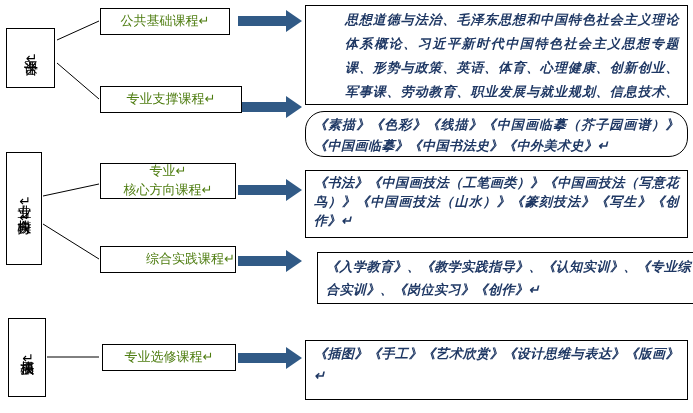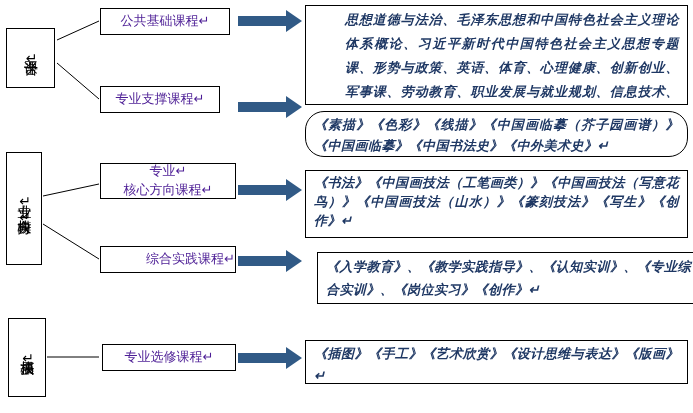--- a/index.html
+++ b/index.html
@@ -31,21 +31,21 @@
     writing-mode:vertical-rl;
     text-orientation:upright;
     font-size:14px;
     line-height:1;
     letter-spacing:0;
   }
   .mid-box {
     display:flex; align-items:center; justify-content:center;
     text-align:center;
     font-size:13px;
-    color:#4c1d95;
+    color:#4d7c0f;
     white-space:pre-line;
     line-height:1.45;
   }
   .right-box {
     font-size:13px;
     color:var(--right-text, #1F3864);
     font-style:italic;
     font-weight:bold;
     padding:2px 8px;
     text-align:justify;
@@ -84,33 +84,33 @@
   <div class="box left-box" style="left:6px; top:152px; width:36px; height:113px;">
     <span>专业↵方向模块↵</span>
   </div>
   <div class="box left-box" style="left:8px; top:318px; width:38px; height:79px;">
     <span>拓展模块↵</span>
   </div>
 
   <div class="box mid-box" style="left:100px; top:8px; width:130px; height:27px;">
     <span>公共基础课程↵</span>
   </div>
-  <div class="box mid-box" style="left:100px; top:86px; width:120px; height:27px;">
+  <div class="box mid-box" style="left:100px; top:86px; width:142px; height:27px;">
     <span>专业支撑课程↵</span>
   </div>
   <div class="box mid-box" style="left:100px; top:163px; width:136px; height:36px;">
     <span>专业↵
 核心方向课程↵</span>
   </div>
   <div class="box mid-box" style="left:100px; top:246px; width:136px; height:27px;justify-content:flex-end;">
     <span>综合实践课程↵</span>
   </div>
   <div class="box mid-box" style="left:102px; top:344px; width:134px; height:27px;">
     <span>专业选修课程↵</span>
   </div>
 
   <div class="box right-box rb1" style="left:305px; top:5px; width:383px; height:100px;padding-left:39px;">思想道德与法治、毛泽东思想和中国特色社会主义理论体系概论、习近平新时代中国特色社会主义思想专题课、形势与政策、英语、体育、心理健康、创新创业、军事课、劳动教育、职业发展与就业规划、信息技术、美育课程等↵</div>
   <div class="box right-box rb2" style="left:305px; top:111px; width:383px; height:46px;">《素描》《色彩》《线描》《中国画临摹（芥子园画谱）》《中国画临摹》《中国书法史》《中外美术史》↵</div>
   <div class="box right-box rb3" style="left:305px; top:170px; width:383px; height:68px;">《书法》《中国画技法（工笔画类）》《中国画技法（写意花鸟）》《中国画技法（山水）》《篆刻技法》《写生》《创作》↵</div>
   <div class="box right-box rb4" style="left:305px; top:252px; width:383px; height:52px;margin-left:12px;">《入学教育》、《教学实践指导》、《认知实训》、《专业综合实训》、《岗位实习》《创作》↵</div>
-  <div class="box right-box rb5" style="left:305px; top:340px; width:383px; height:44px;">《插图》《手工》《艺术欣赏》《设计思维与表达》《版画》↵</div>
+  <div class="box right-box rb5" style="left:305px; top:340px; width:383px; height:60px;">《插图》《手工》《艺术欣赏》《设计思维与表达》《版画》↵</div>
 
 </div>
 
 </body></html>

